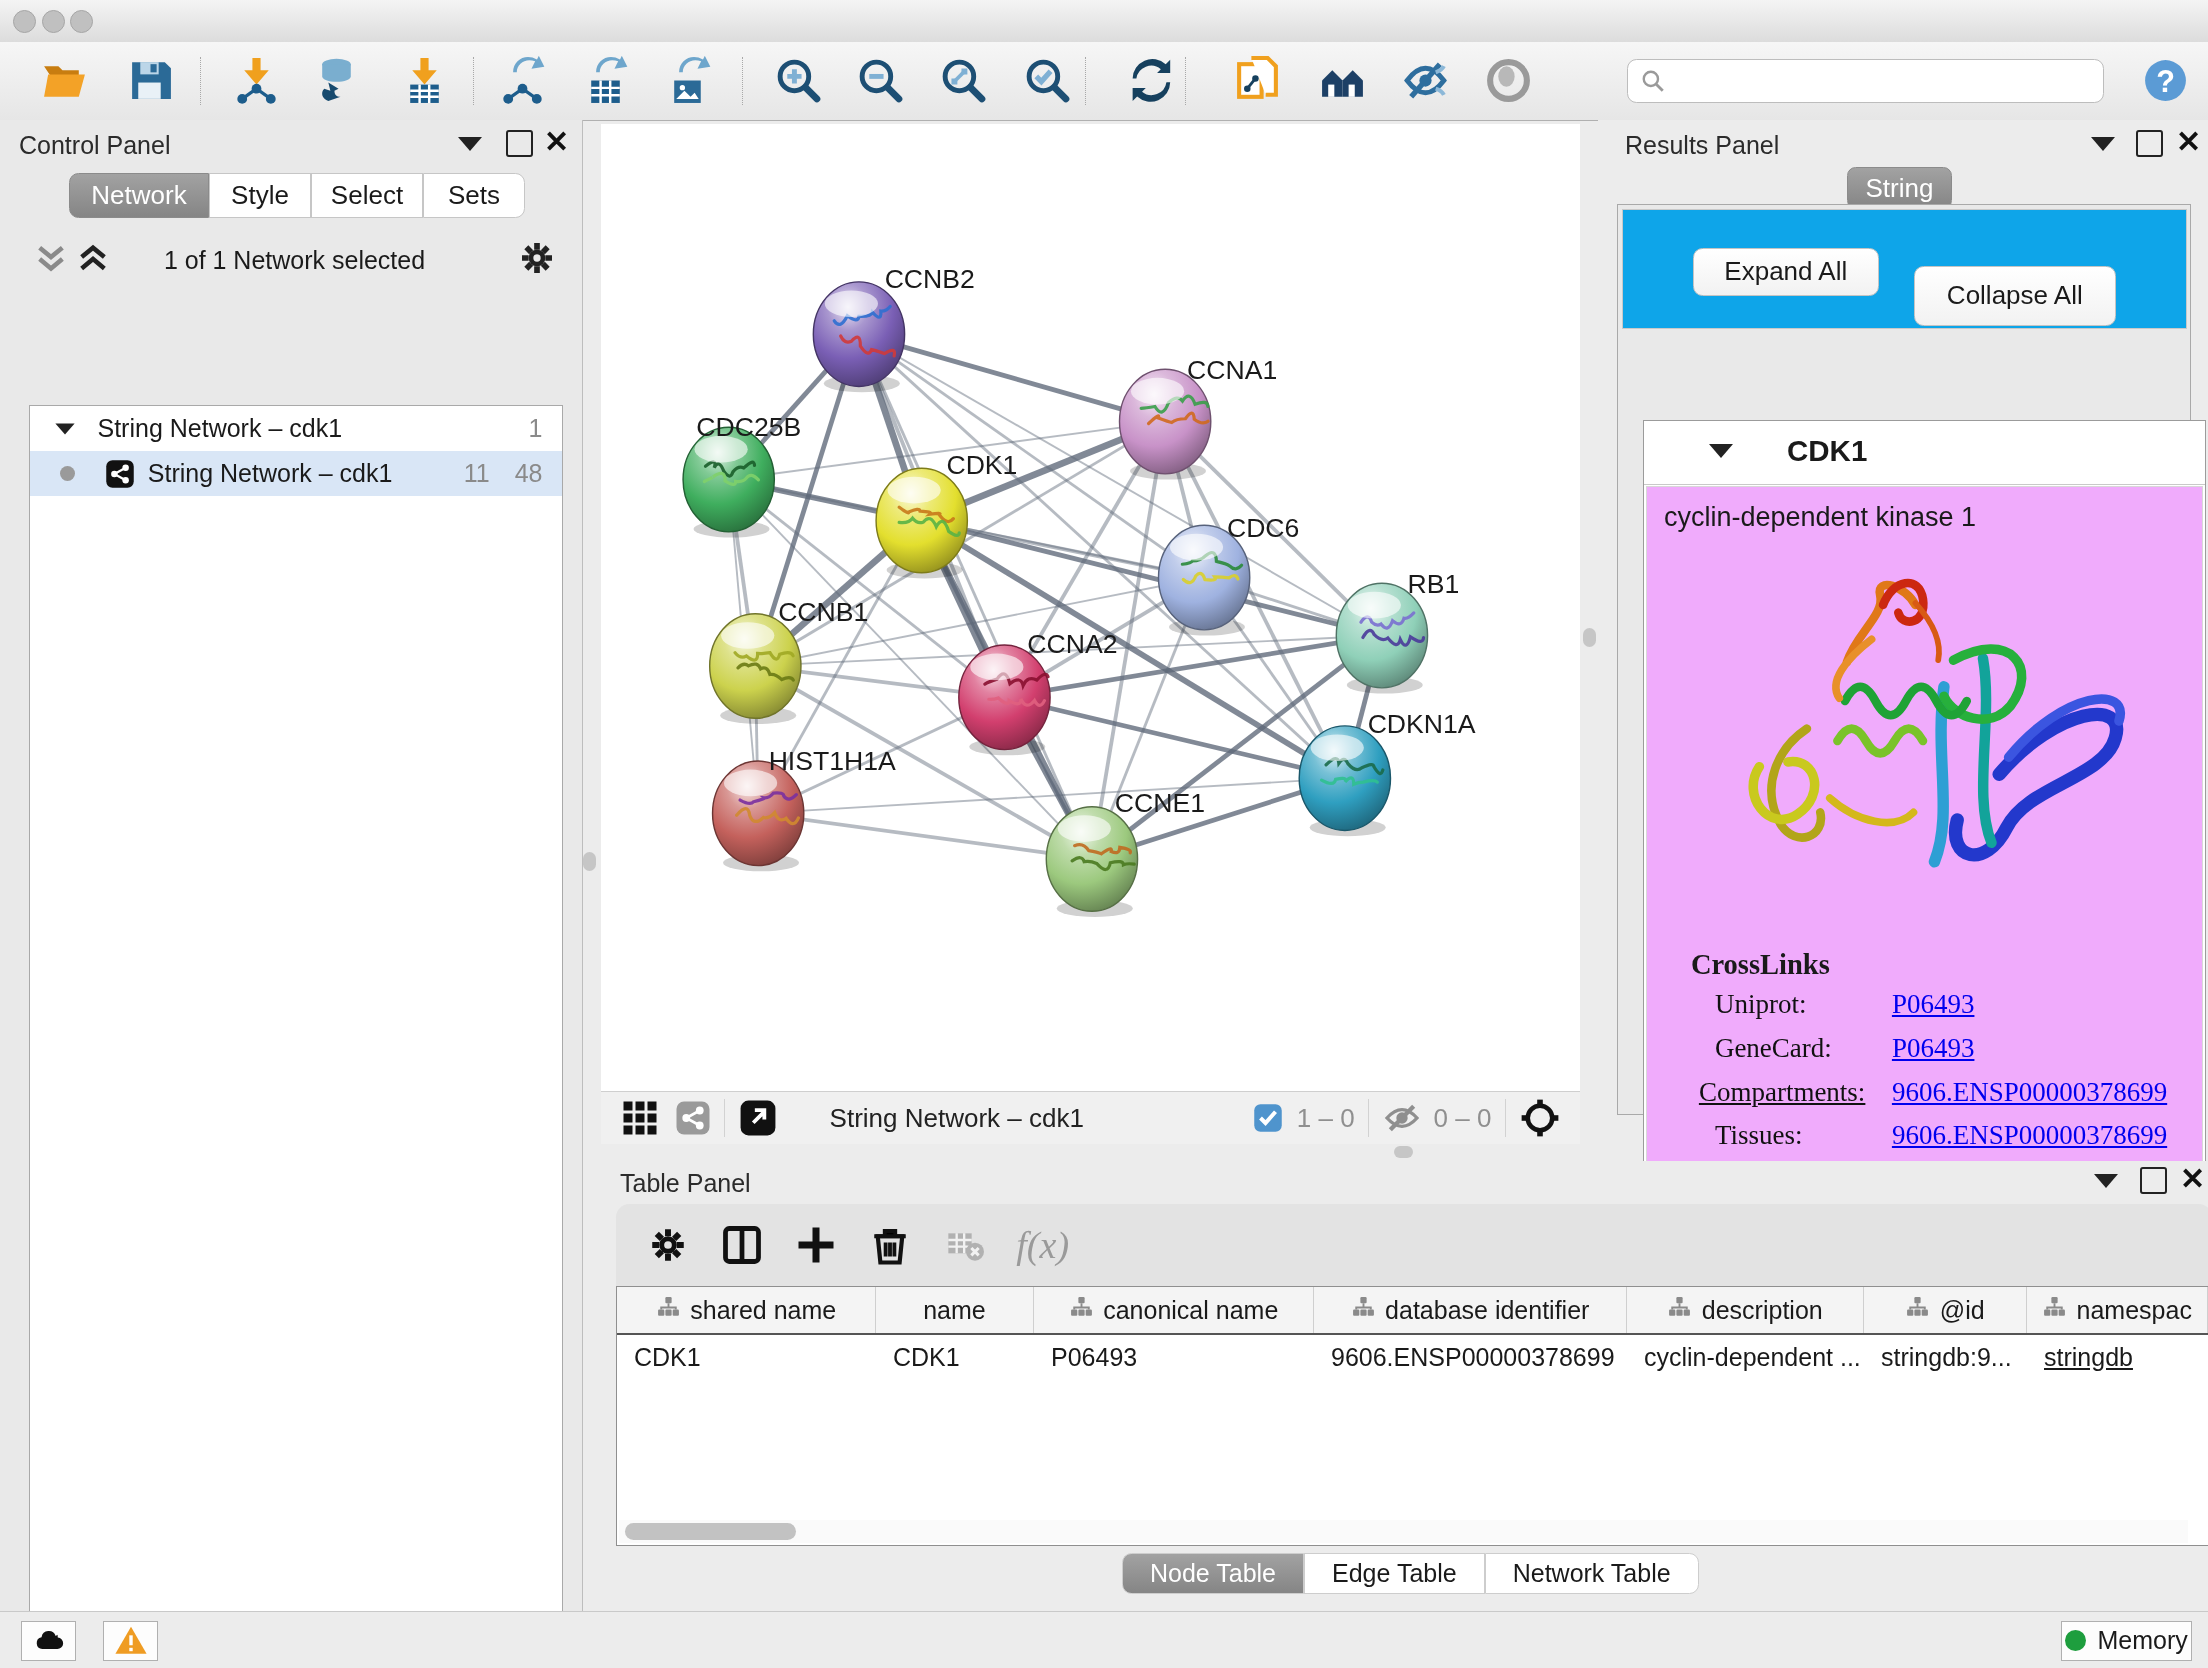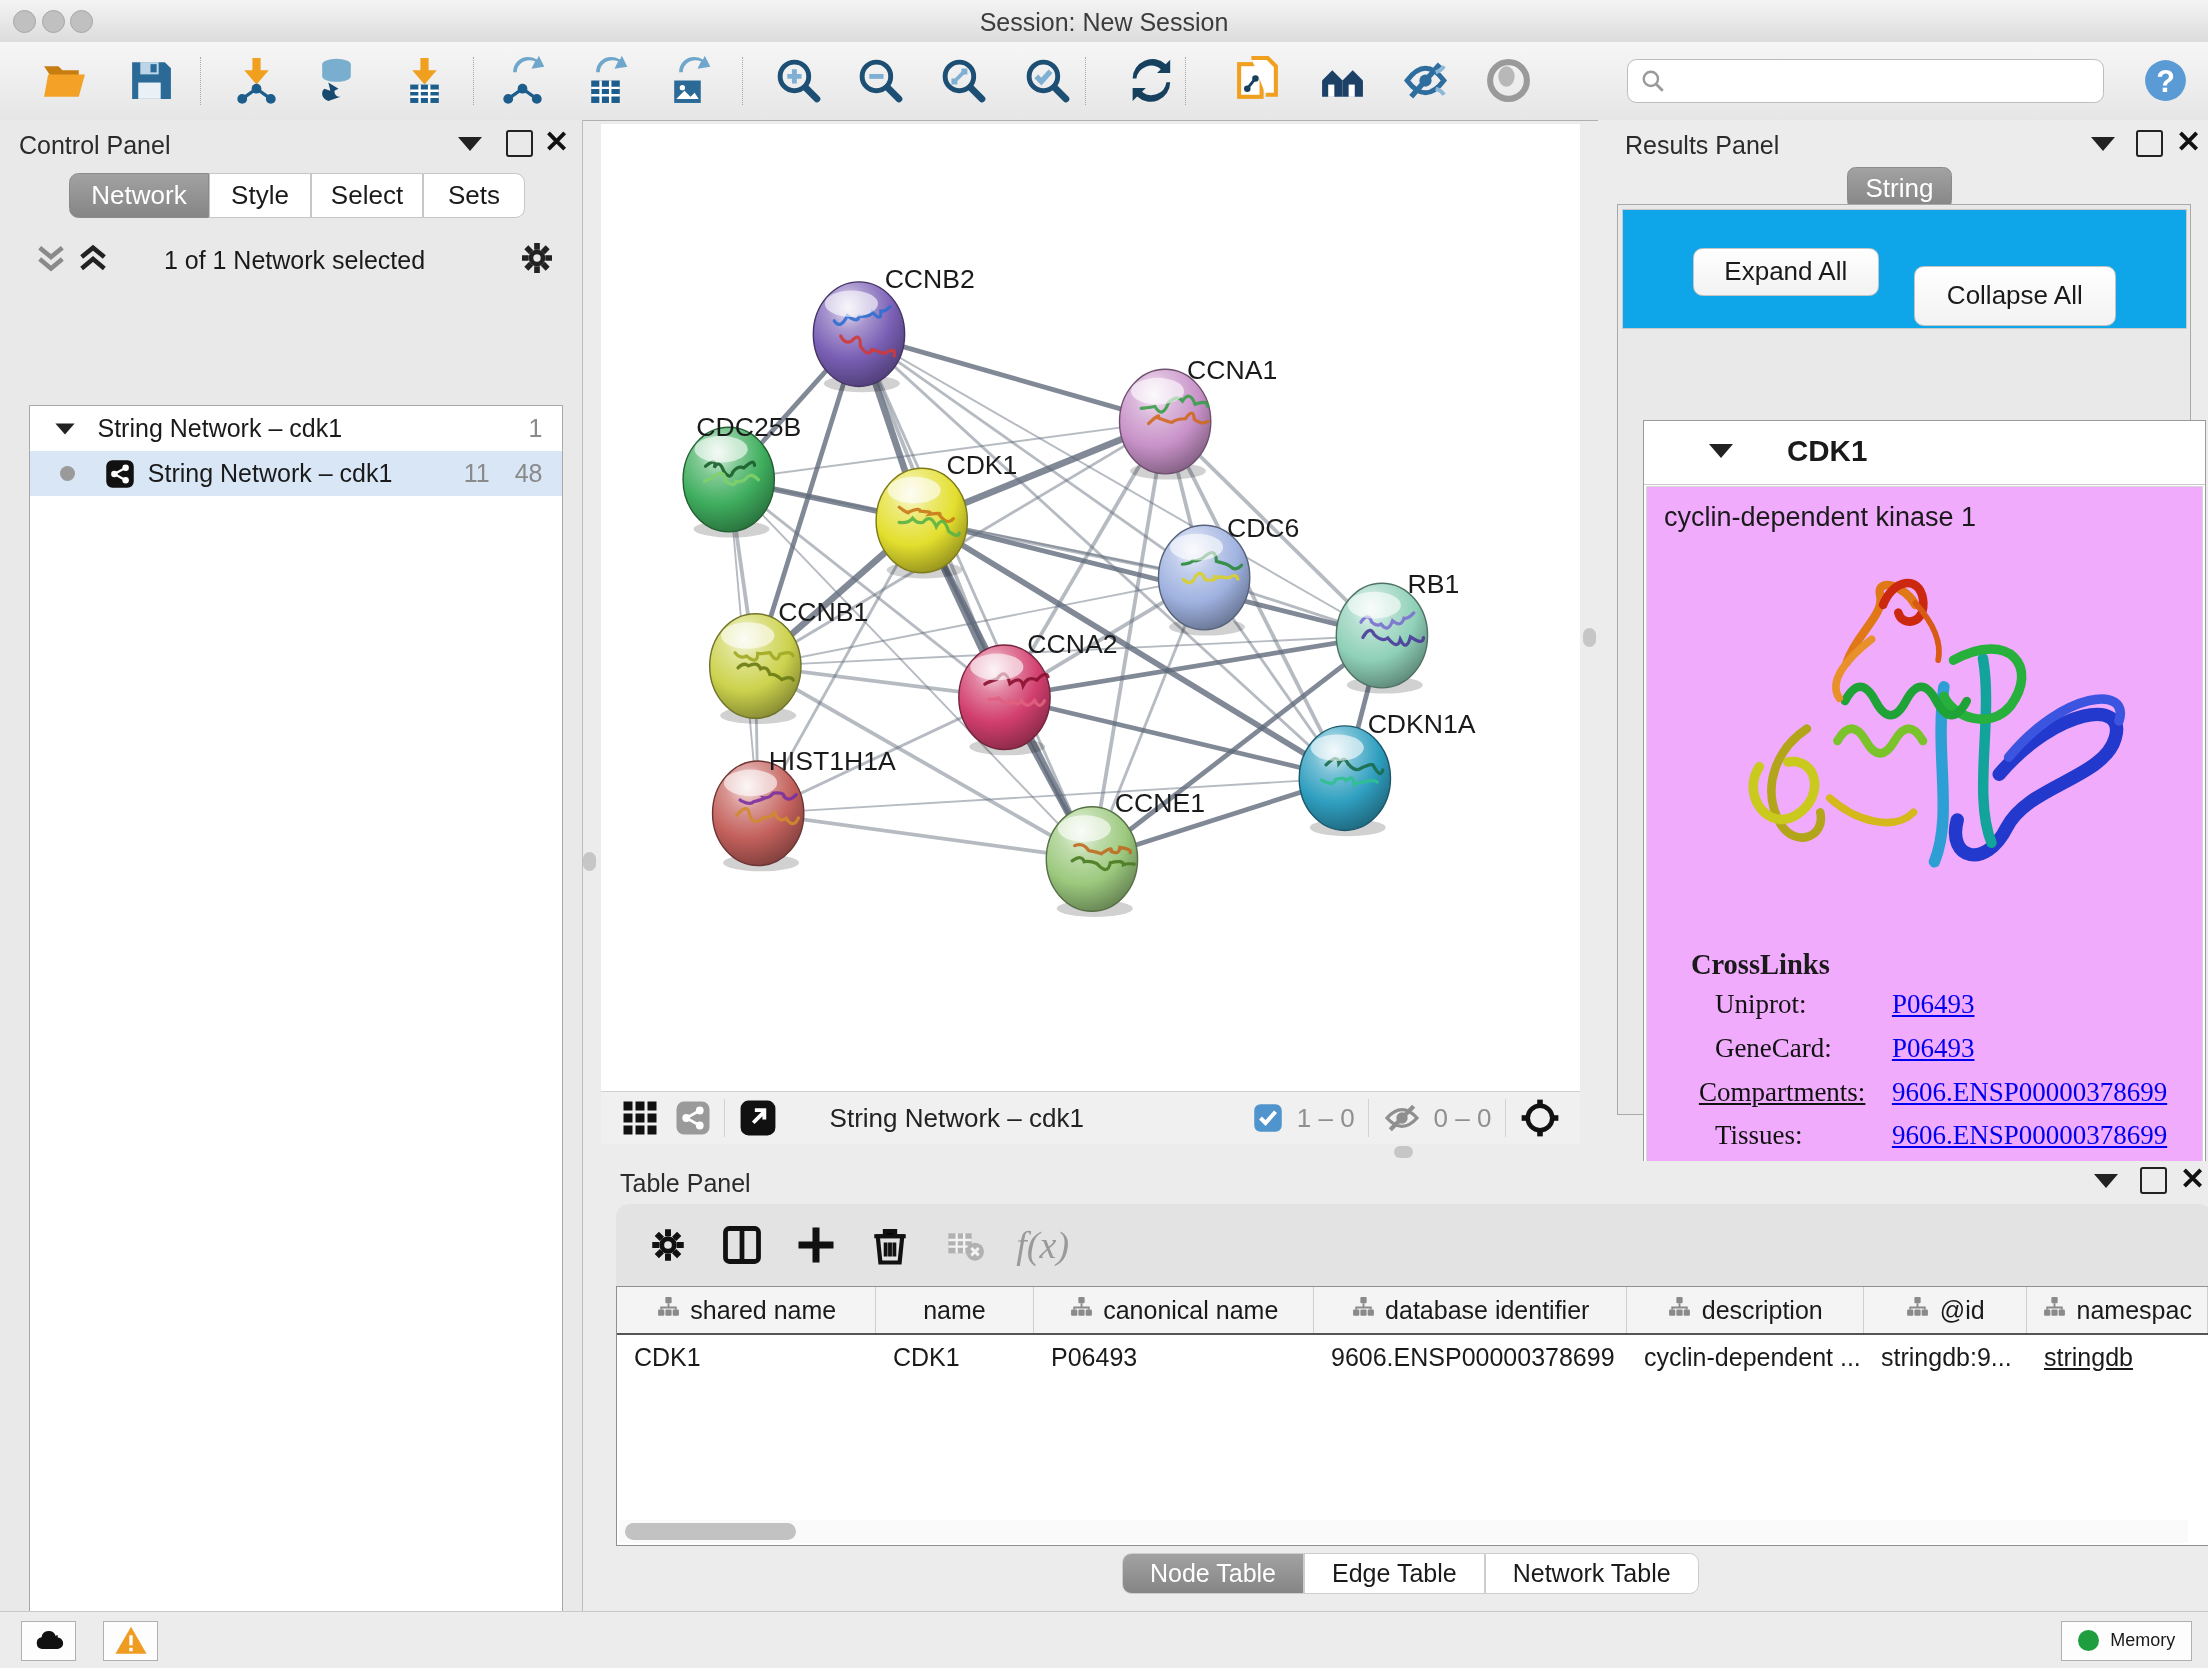--- a/index.html
+++ b/index.html
@@ -74,21 +74,20 @@
     align-items:center;justify-content:center;box-sizing:border-box;}
   .handle{background:#c6c6c6;border-radius:7.6px;}
 </style>
 </head>
 <body>
 
 <div class="abs titlebar">
   <div class="abs tl" style="left:13.3px;"></div>
   <div class="abs tl" style="left:42px;"></div>
   <div class="abs tl" style="left:70px;"></div>
-  <div class="abs wtitle">Session: New Session</div>
 </div>
 
 <div class="abs toolbar">
   <div class="abs tbtn" style="left:38px;">
     <svg width="49" height="49" viewBox="0 0 24 24">
         <path d="M2 5h7l2 2h8v4H6z" fill="#c87d10"></path>
         <path d="M4 9h18l-3 11H2z" fill="#f3a227"></path>
       </svg>
     </div>
   <div class="abs tbtn" style="left:124px;">
@@ -751,18 +750,18 @@
         <path d="M7 18a4.5 4.5 0 0 1-.6-8.9A5.5 5.5 0 0 1 17 8.2l1.4-.8 0.2 2A4 4 0 0 1 18 18z" fill="#111"></path>
       </svg>
     </div>
   <div class="abs sbtn" style="left:103px;width:55px;">
     <svg width="34" height="34" viewBox="0 0 24 24">
         <path d="M12 2L23 21H1z" fill="#ef9c23"></path>
         <rect x="10.8" y="8" width="2.4" height="7" fill="#fff"></rect>
         <rect x="10.8" y="16.8" width="2.4" height="2.4" fill="#fff"></rect>
       </svg>
     </div>
-  <div class="abs sbtn" style="left:2061px;width:131px;font-size:18px;gap:11.4px;">
+  <div class="abs sbtn" style="left:2061px;width:131px;font-size:25px;gap:11.4px;">
     <span style="width:21px;height:21px;border-radius:50%;background:#1e9e3e;display:inline-block;"></span>
     <span>Memory</span>
   </div>
 </div>
 
 
 </body></html>

